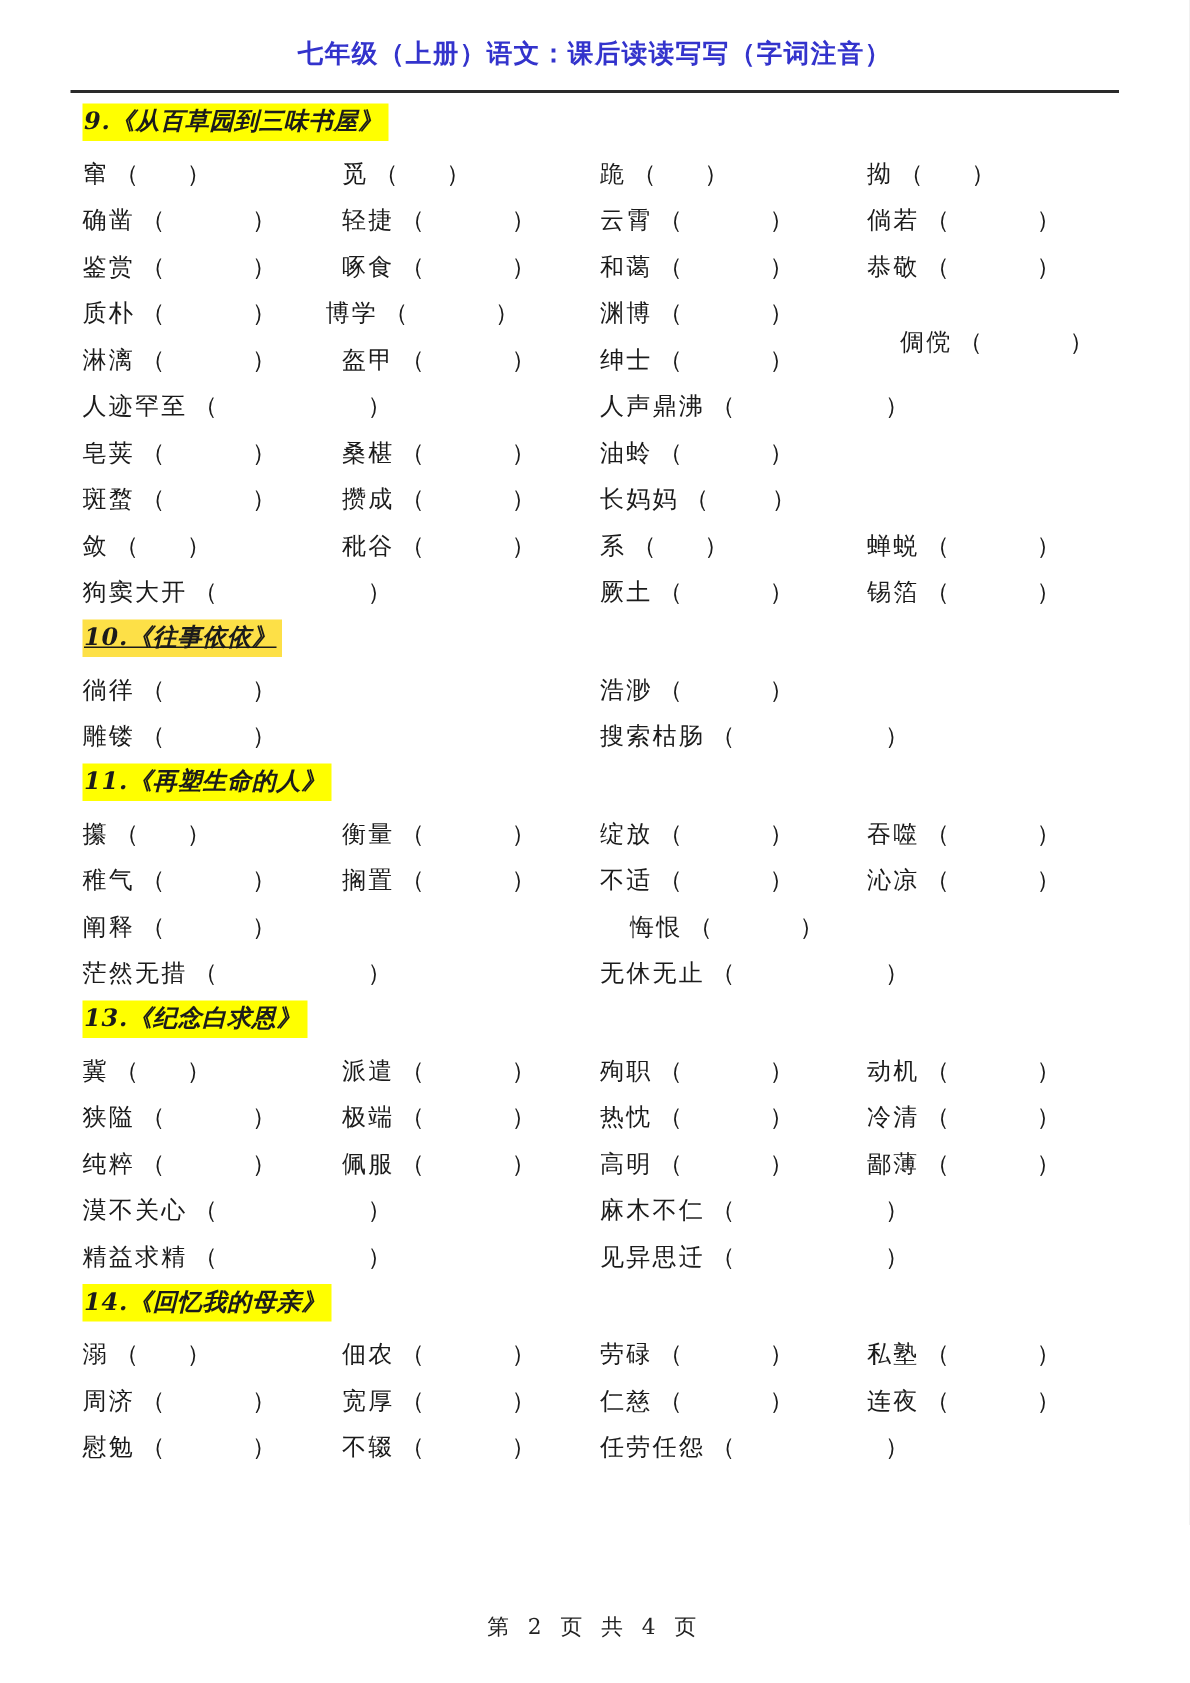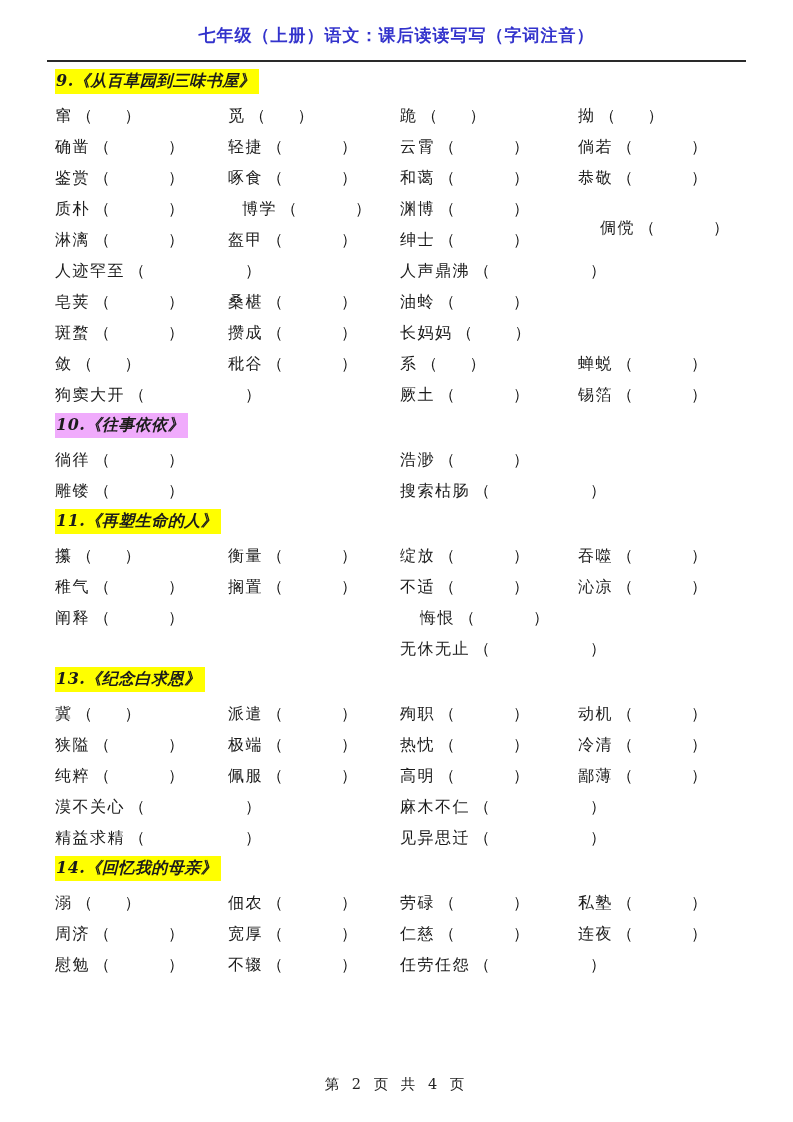--- a/index.html
+++ b/index.html
@@ -104,21 +104,21 @@
         <span class="cell" style="left: 523px;"><span class="word">倘若</span><span class="paren-open">（</span><span class="blank" style="width: 58px;"></span><span>）</span></span>
       </div>
       <div class="row">
         <span class="cell" style="left: 0px;"><span class="word">鉴赏</span><span class="paren-open">（</span><span class="blank" style="width: 58px;"></span><span>）</span></span>
         <span class="cell" style="left: 173px;"><span class="word">啄食</span><span class="paren-open">（</span><span class="blank" style="width: 58px;"></span><span>）</span></span>
         <span class="cell" style="left: 345px;"><span class="word">和蔼</span><span class="paren-open">（</span><span class="blank" style="width: 58px;"></span><span>）</span></span>
         <span class="cell" style="left: 523px;"><span class="word">恭敬</span><span class="paren-open">（</span><span class="blank" style="width: 58px;"></span><span>）</span></span>
       </div>
       <div class="row">
         <span class="cell" style="left: 0px;"><span class="word">质朴</span><span class="paren-open">（</span><span class="blank" style="width: 58px;"></span><span>）</span></span>
-        <span class="cell" style="left: 187px; text-align: center;"><span class="word">博学</span><span class="paren-open">（</span><span class="blank" style="width: 58px;"></span><span>）</span></span>
+        <span class="cell" style="left: 162px; text-align: center;"><span class="word">博学</span><span class="paren-open">（</span><span class="blank" style="width: 58px;"></span><span>）</span></span>
         <span class="cell" style="left: 345px;"><span class="word">渊博</span><span class="paren-open">（</span><span class="blank" style="width: 58px;"></span><span>）</span></span>
         <span class="cell" style="left: 545px; margin-top: 19px;"><span class="word">倜傥</span><span class="paren-open">（</span><span class="blank" style="width: 58px;"></span><span>）</span></span>
       </div>
       <div class="row">
         <span class="cell" style="left: 0px;"><span class="word">淋漓</span><span class="paren-open">（</span><span class="blank" style="width: 58px;"></span><span>）</span></span>
         <span class="cell" style="left: 173px;"><span class="word">盔甲</span><span class="paren-open">（</span><span class="blank" style="width: 58px;"></span><span>）</span></span>
         <span class="cell" style="left: 345px;"><span class="word">绅士</span><span class="paren-open">（</span><span class="blank" style="width: 58px;"></span><span>）</span></span>
       </div>
       <div class="row">
         <span class="cell" style="left: 0px;"><span class="word">人迹罕至</span><span class="paren-open">（</span><span class="blank" style="width: 100px;"></span><span>）</span></span>
@@ -138,21 +138,21 @@
         <span class="cell" style="left: 0px;"><span class="word">敛</span><span class="paren-open">（</span><span class="blank" style="width: 32px;"></span><span>）</span></span>
         <span class="cell" style="left: 173px;"><span class="word">秕谷</span><span class="paren-open">（</span><span class="blank" style="width: 58px;"></span><span>）</span></span>
         <span class="cell" style="left: 345px;"><span class="word">系</span><span class="paren-open">（</span><span class="blank" style="width: 32px;"></span><span>）</span></span>
         <span class="cell" style="left: 523px;"><span class="word">蝉蜕</span><span class="paren-open">（</span><span class="blank" style="width: 58px;"></span><span>）</span></span>
       </div>
       <div class="row">
         <span class="cell" style="left: 0px;"><span class="word">狗窦大开</span><span class="paren-open">（</span><span class="blank" style="width: 100px;"></span><span>）</span></span>
         <span class="cell" style="left: 345px;"><span class="word">厥土</span><span class="paren-open">（</span><span class="blank" style="width: 58px;"></span><span>）</span></span>
         <span class="cell" style="left: 523px;"><span class="word">锡箔</span><span class="paren-open">（</span><span class="blank" style="width: 58px;"></span><span>）</span></span>
       </div>
-      <div class="row heading-row"><span class="sec-heading" style="background: #f0abfc;">10.《往事依依》</span></div>
+      <div class="row heading-row"><span class="sec-heading" style="background: #fde047; text-decoration: underline;">10.《往事依依》</span></div>
       <div class="row">
         <span class="cell" style="left: 0px;"><span class="word">徜徉</span><span class="paren-open">（</span><span class="blank" style="width: 58px;"></span><span>）</span></span>
         <span class="cell" style="left: 345px;"><span class="word">浩渺</span><span class="paren-open">（</span><span class="blank" style="width: 58px;"></span><span>）</span></span>
       </div>
       <div class="row">
         <span class="cell" style="left: 0px;"><span class="word">雕镂</span><span class="paren-open">（</span><span class="blank" style="width: 58px;"></span><span>）</span></span>
         <span class="cell" style="left: 345px;"><span class="word">搜索枯肠</span><span class="paren-open">（</span><span class="blank" style="width: 100px;"></span><span>）</span></span>
       </div>
       <div class="row heading-row"><span class="sec-heading" style="background: rgb(255, 255, 0);">11.《再塑生命的人》</span></div>
       <div class="row">
@@ -165,20 +165,21 @@
         <span class="cell" style="left: 0px;"><span class="word">稚气</span><span class="paren-open">（</span><span class="blank" style="width: 58px;"></span><span>）</span></span>
         <span class="cell" style="left: 173px;"><span class="word">搁置</span><span class="paren-open">（</span><span class="blank" style="width: 58px;"></span><span>）</span></span>
         <span class="cell" style="left: 345px;"><span class="word">不适</span><span class="paren-open">（</span><span class="blank" style="width: 58px;"></span><span>）</span></span>
         <span class="cell" style="left: 523px;"><span class="word">沁凉</span><span class="paren-open">（</span><span class="blank" style="width: 58px;"></span><span>）</span></span>
       </div>
       <div class="row">
         <span class="cell" style="left: 0px;"><span class="word">阐释</span><span class="paren-open">（</span><span class="blank" style="width: 58px;"></span><span>）</span></span>
         <span class="cell" style="left: 345px; margin-left: 20px;"><span class="word">悔恨</span><span class="paren-open">（</span><span class="blank" style="width: 58px;"></span><span>）</span></span>
       </div>
       <div class="row">
+        <span class="cell" style="left: 0px;"><span class="word">茫然无措</span><span class="paren-open">（</span><span class="blank" style="width: 100px;"></span><span>）</span></span>
         <span class="cell" style="left: 345px;"><span class="word">无休无止</span><span class="paren-open">（</span><span class="blank" style="width: 100px;"></span><span>）</span></span>
       </div>
       <div class="row heading-row"><span class="sec-heading" style="background: rgb(255, 255, 0);">13.《纪念白求恩》</span></div>
       <div class="row">
         <span class="cell" style="left: 0px;"><span class="word">冀</span><span class="paren-open">（</span><span class="blank" style="width: 32px;"></span><span>）</span></span>
         <span class="cell" style="left: 173px;"><span class="word">派遣</span><span class="paren-open">（</span><span class="blank" style="width: 58px;"></span><span>）</span></span>
         <span class="cell" style="left: 345px;"><span class="word">殉职</span><span class="paren-open">（</span><span class="blank" style="width: 58px;"></span><span>）</span></span>
         <span class="cell" style="left: 523px;"><span class="word">动机</span><span class="paren-open">（</span><span class="blank" style="width: 58px;"></span><span>）</span></span>
       </div>
       <div class="row">

